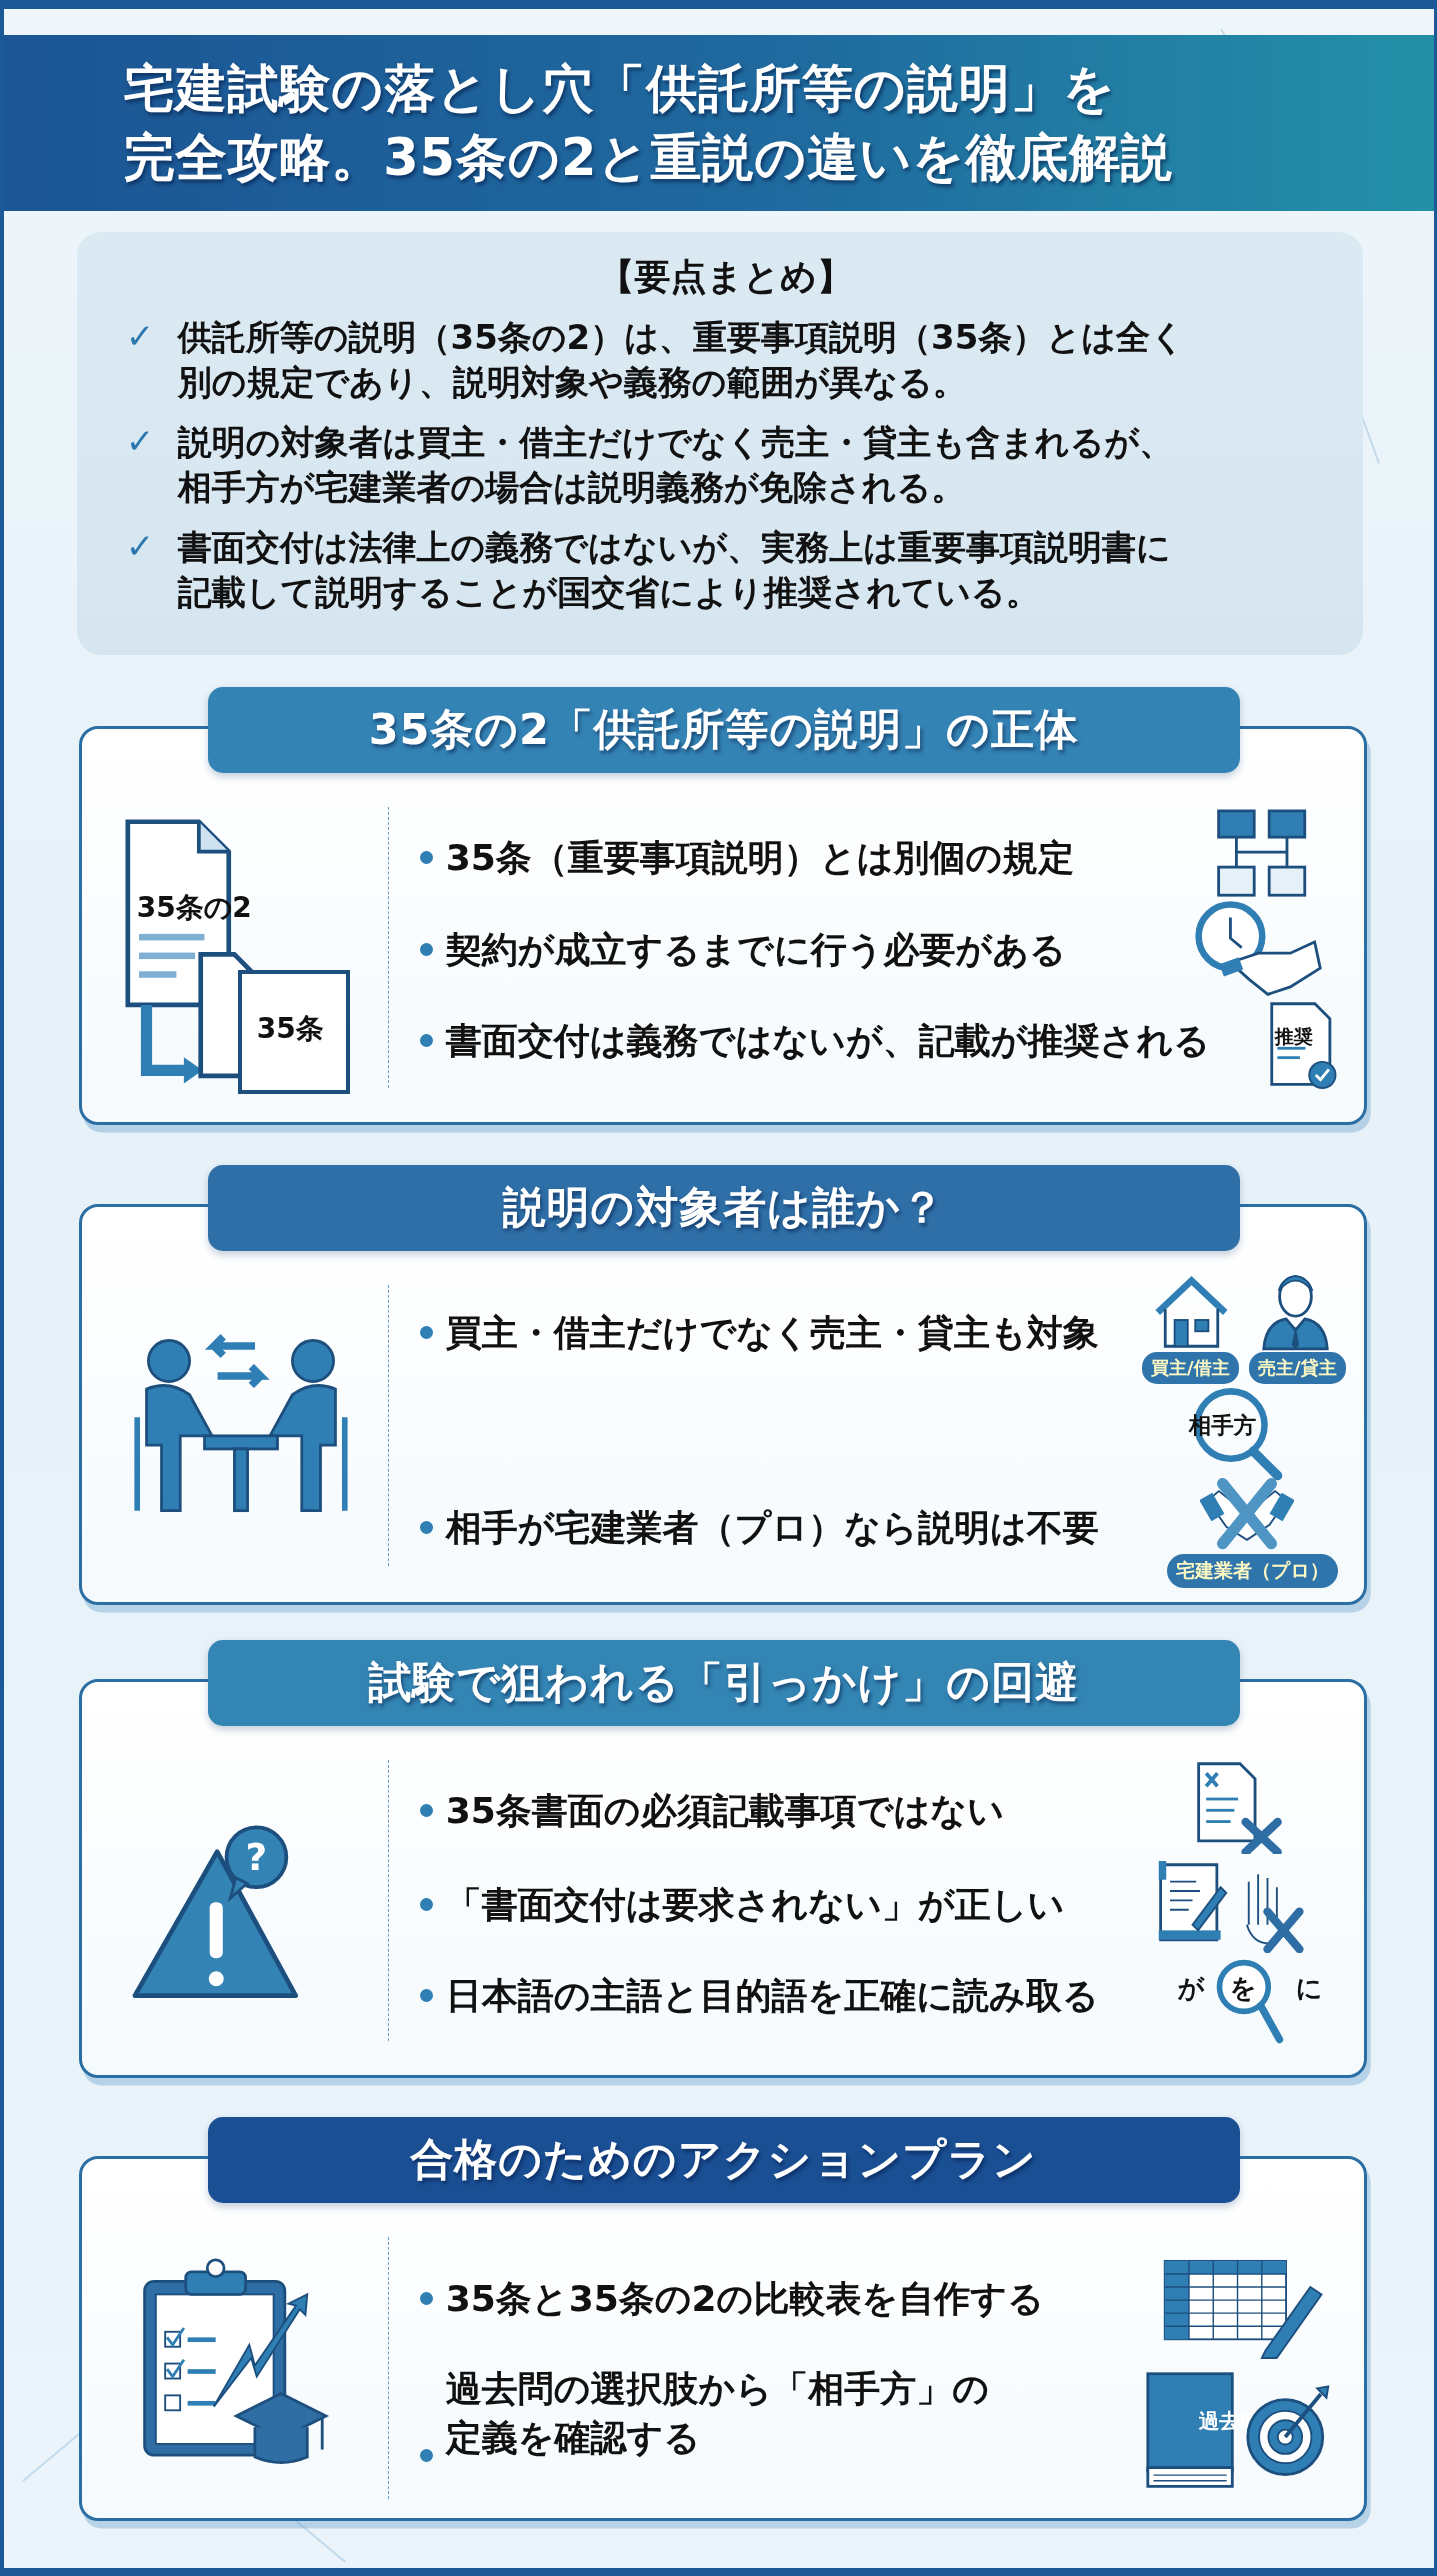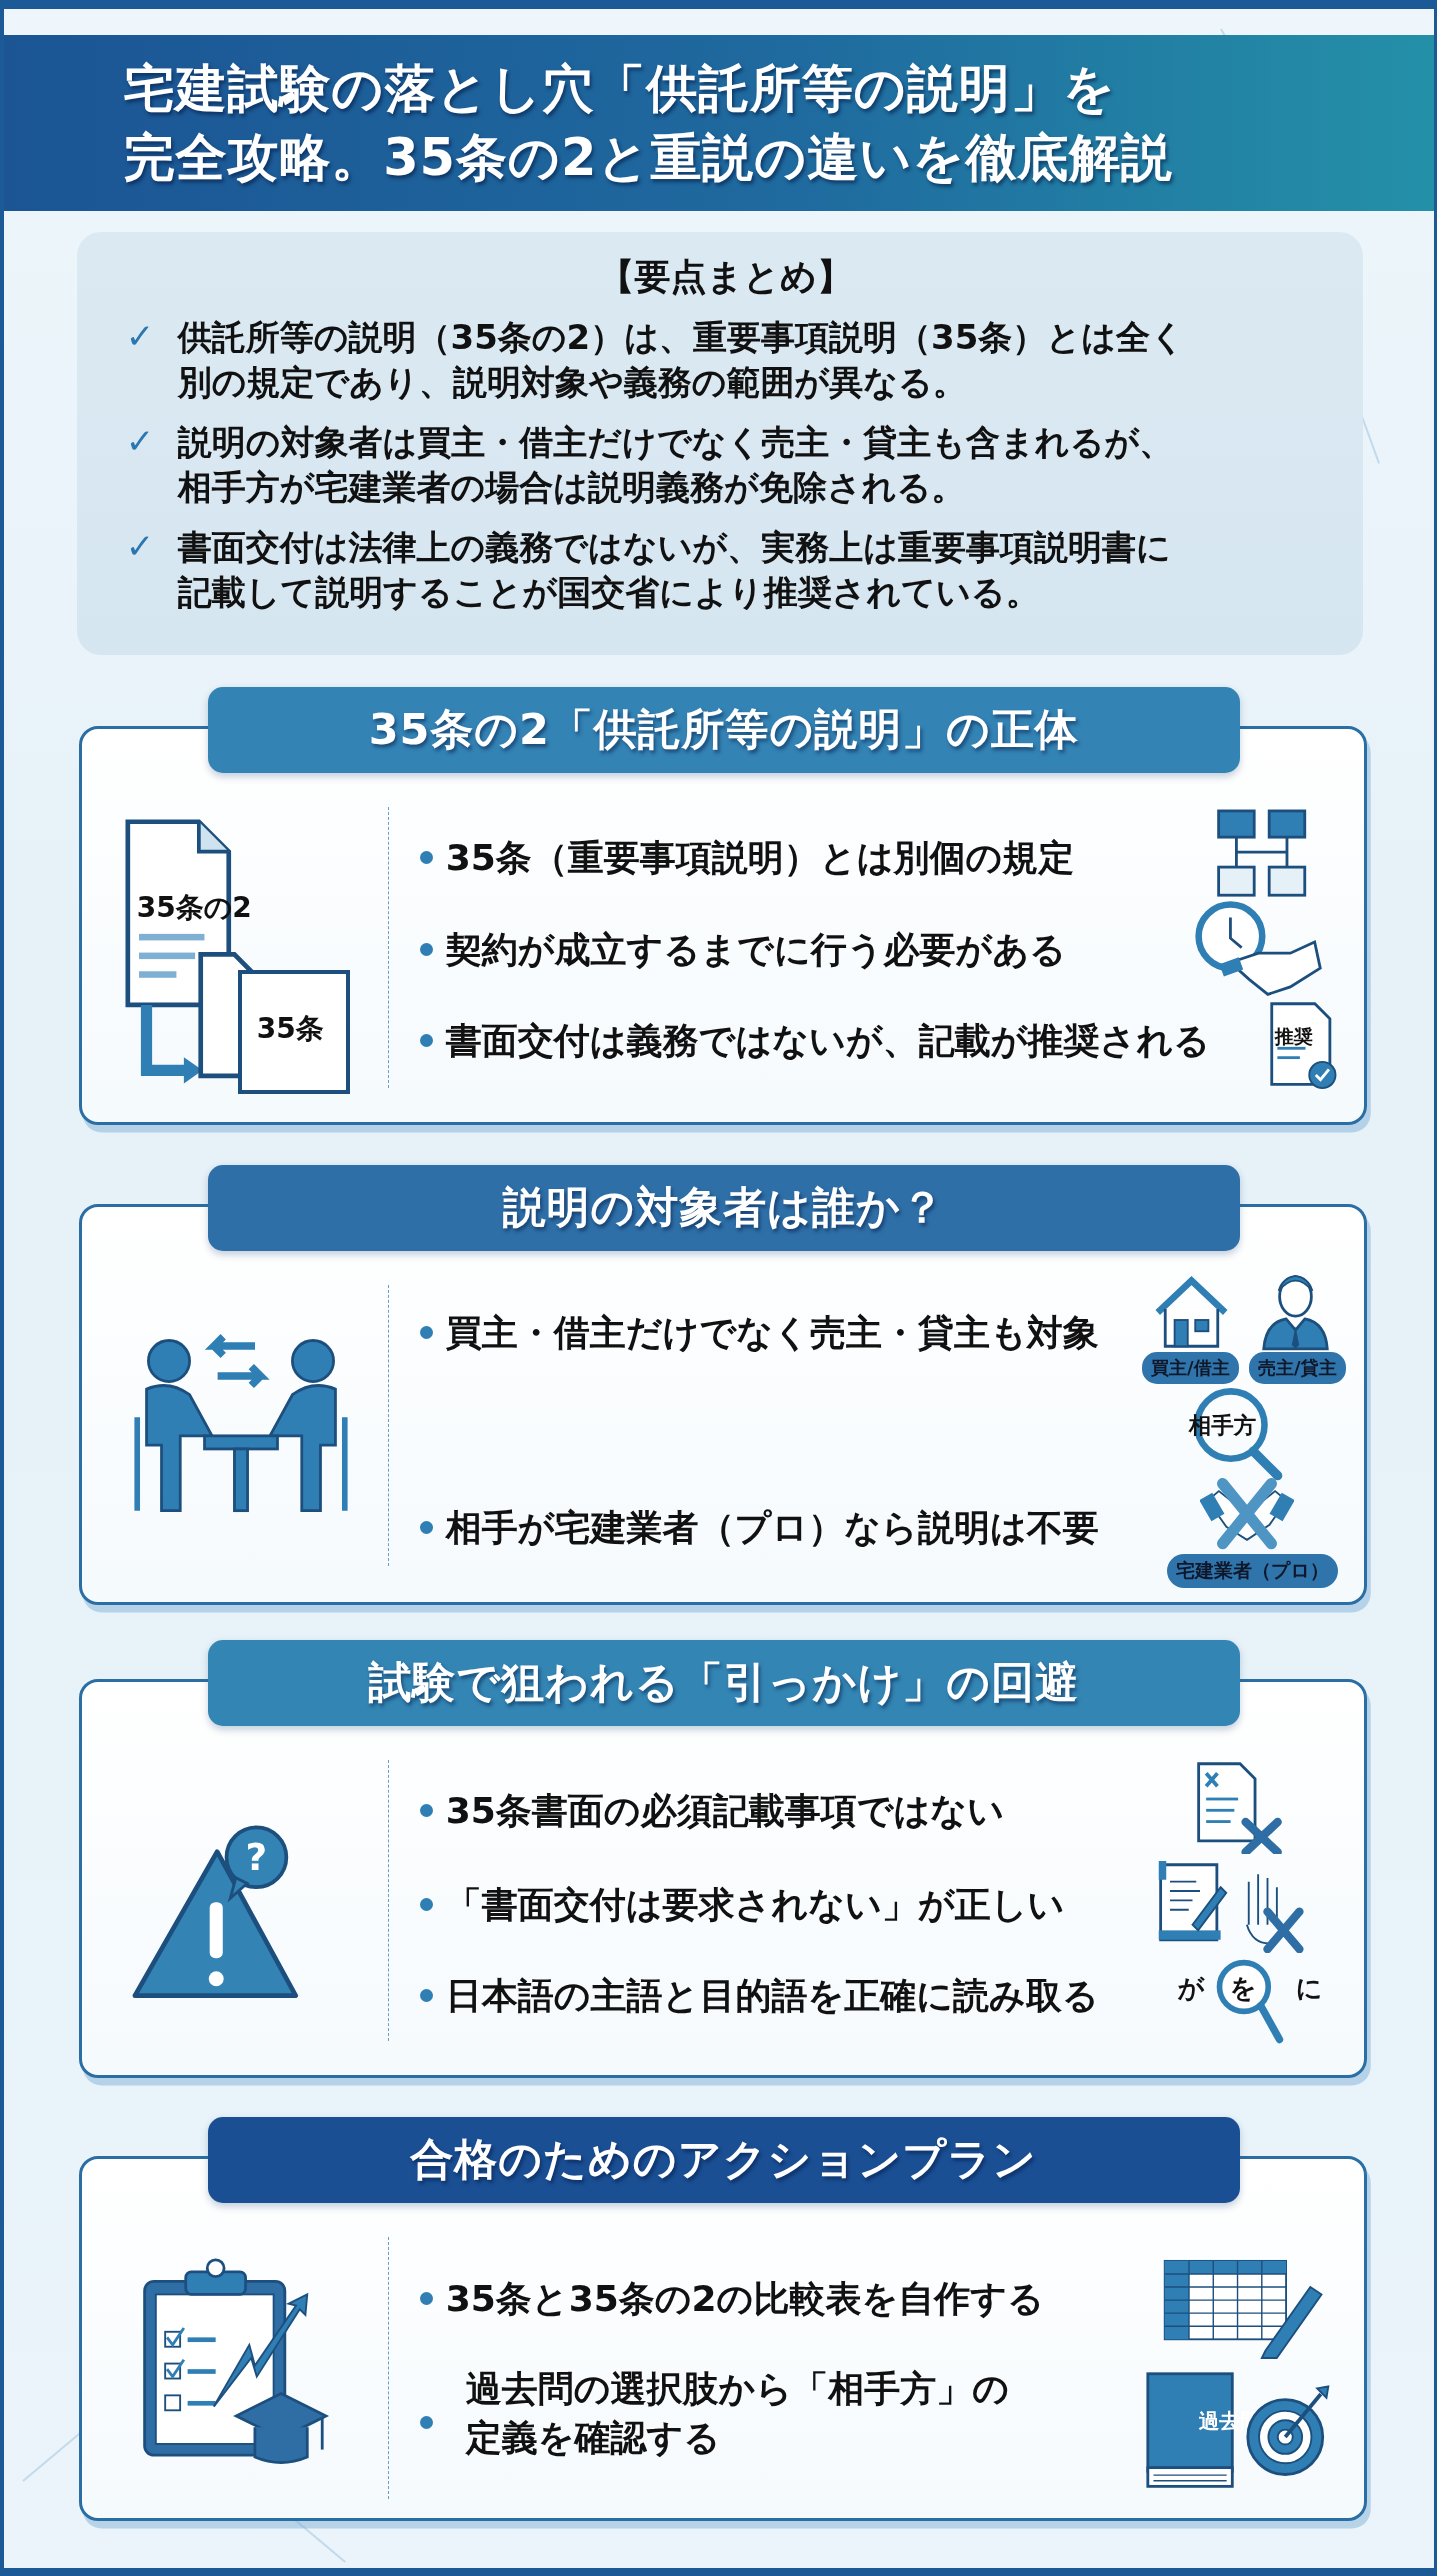--- a/index.html
+++ b/index.html
@@ -50,21 +50,21 @@
     color: #fff; font-weight: bold; font-size: 43px; letter-spacing: 0.9px;
     text-shadow: 1.9px 2.8px 3.7px rgba(0,20,60,0.5);
     box-shadow: 0 3.7px 7.5px rgba(30,70,120,0.25);
   }
   .divider { position: absolute; left: 309px; width: 0; border-left: 1.9px dashed #6a9cc4; }
   .bullet-row { position: absolute; left: 341px; display: flex; align-items: center; }
   .dot { width: 13px; height: 13px; border-radius: 50%; background: #2f7fb4; margin-right: 13px; flex: none; }
   .bullet-text { font-weight: bold; font-size: 36px; color: #111; line-height: 49px; white-space: nowrap; }
   .icon { position: absolute; }
   .pill {
-    position: absolute; background: #2f75ab; color: #0f172a; font-weight: bold; font-size: 18px;
+    position: absolute; background: #2f75ab; color: #fef9c3; font-weight: bold; font-size: 18px;
     border-radius: 15px; padding: 3.7px 9.4px; white-space: nowrap;
   }
 </style>
 </head>
 <body>
 
 <div class="frame">
 
   <div class="deco-line" style="left:1217px;top:19px;width:206px;transform:rotate(60deg);"></div>
   <div class="deco-line" style="left:1292px;top:225px;width:243px;transform:rotate(70deg);"></div>
@@ -284,21 +284,21 @@
       <path d="M80 160 L118 94 L124 116 L168 52 L160 50 L180 40 L178 62 L172 56 L126 128 L120 108 Z" fill="#2f7fb4" stroke="#1d4f7e" stroke-width="2"></path>
       <path d="M104 170 L152 146 L200 170 L152 194 Z" fill="#2f6ea4" stroke="#1d4f7e" stroke-width="3"></path>
       <path d="M124 182 V214 Q152 226 180 214 V182" fill="#2f6ea4" stroke="#1d4f7e" stroke-width="3"></path>
       <path d="M196 172 V206" stroke="#1d4f7e" stroke-width="3"></path>
     </svg>
 
     <div class="bullet-row" style="top:157px;">
       <span class="dot"></span>
       <span class="bullet-text">35条と35条の2の比較表を自作する</span>
     </div>
-    <div class="bullet-row" style="top:247px;align-items:center;gap:20px;">
+    <div class="bullet-row" style="top:247px;align-items:flex-end;">
       <span class="dot" style="margin-top:19px;"></span>
       <div>
         <div class="bullet-text">過去問の選択肢から「相手方」の</div>
         <div class="bullet-text">定義を確認する</div>
       </div>
     </div>
 
     <svg class="icon" style="left:1082px;top:140px;" width="168" height="103" viewBox="0 0 180 110">
       <rect x="4" y="4" width="130" height="84" fill="#fff" stroke="#1d4f7e" stroke-width="2"></rect>
       <rect x="4" y="4" width="130" height="14" fill="#2f7fb4"></rect>

